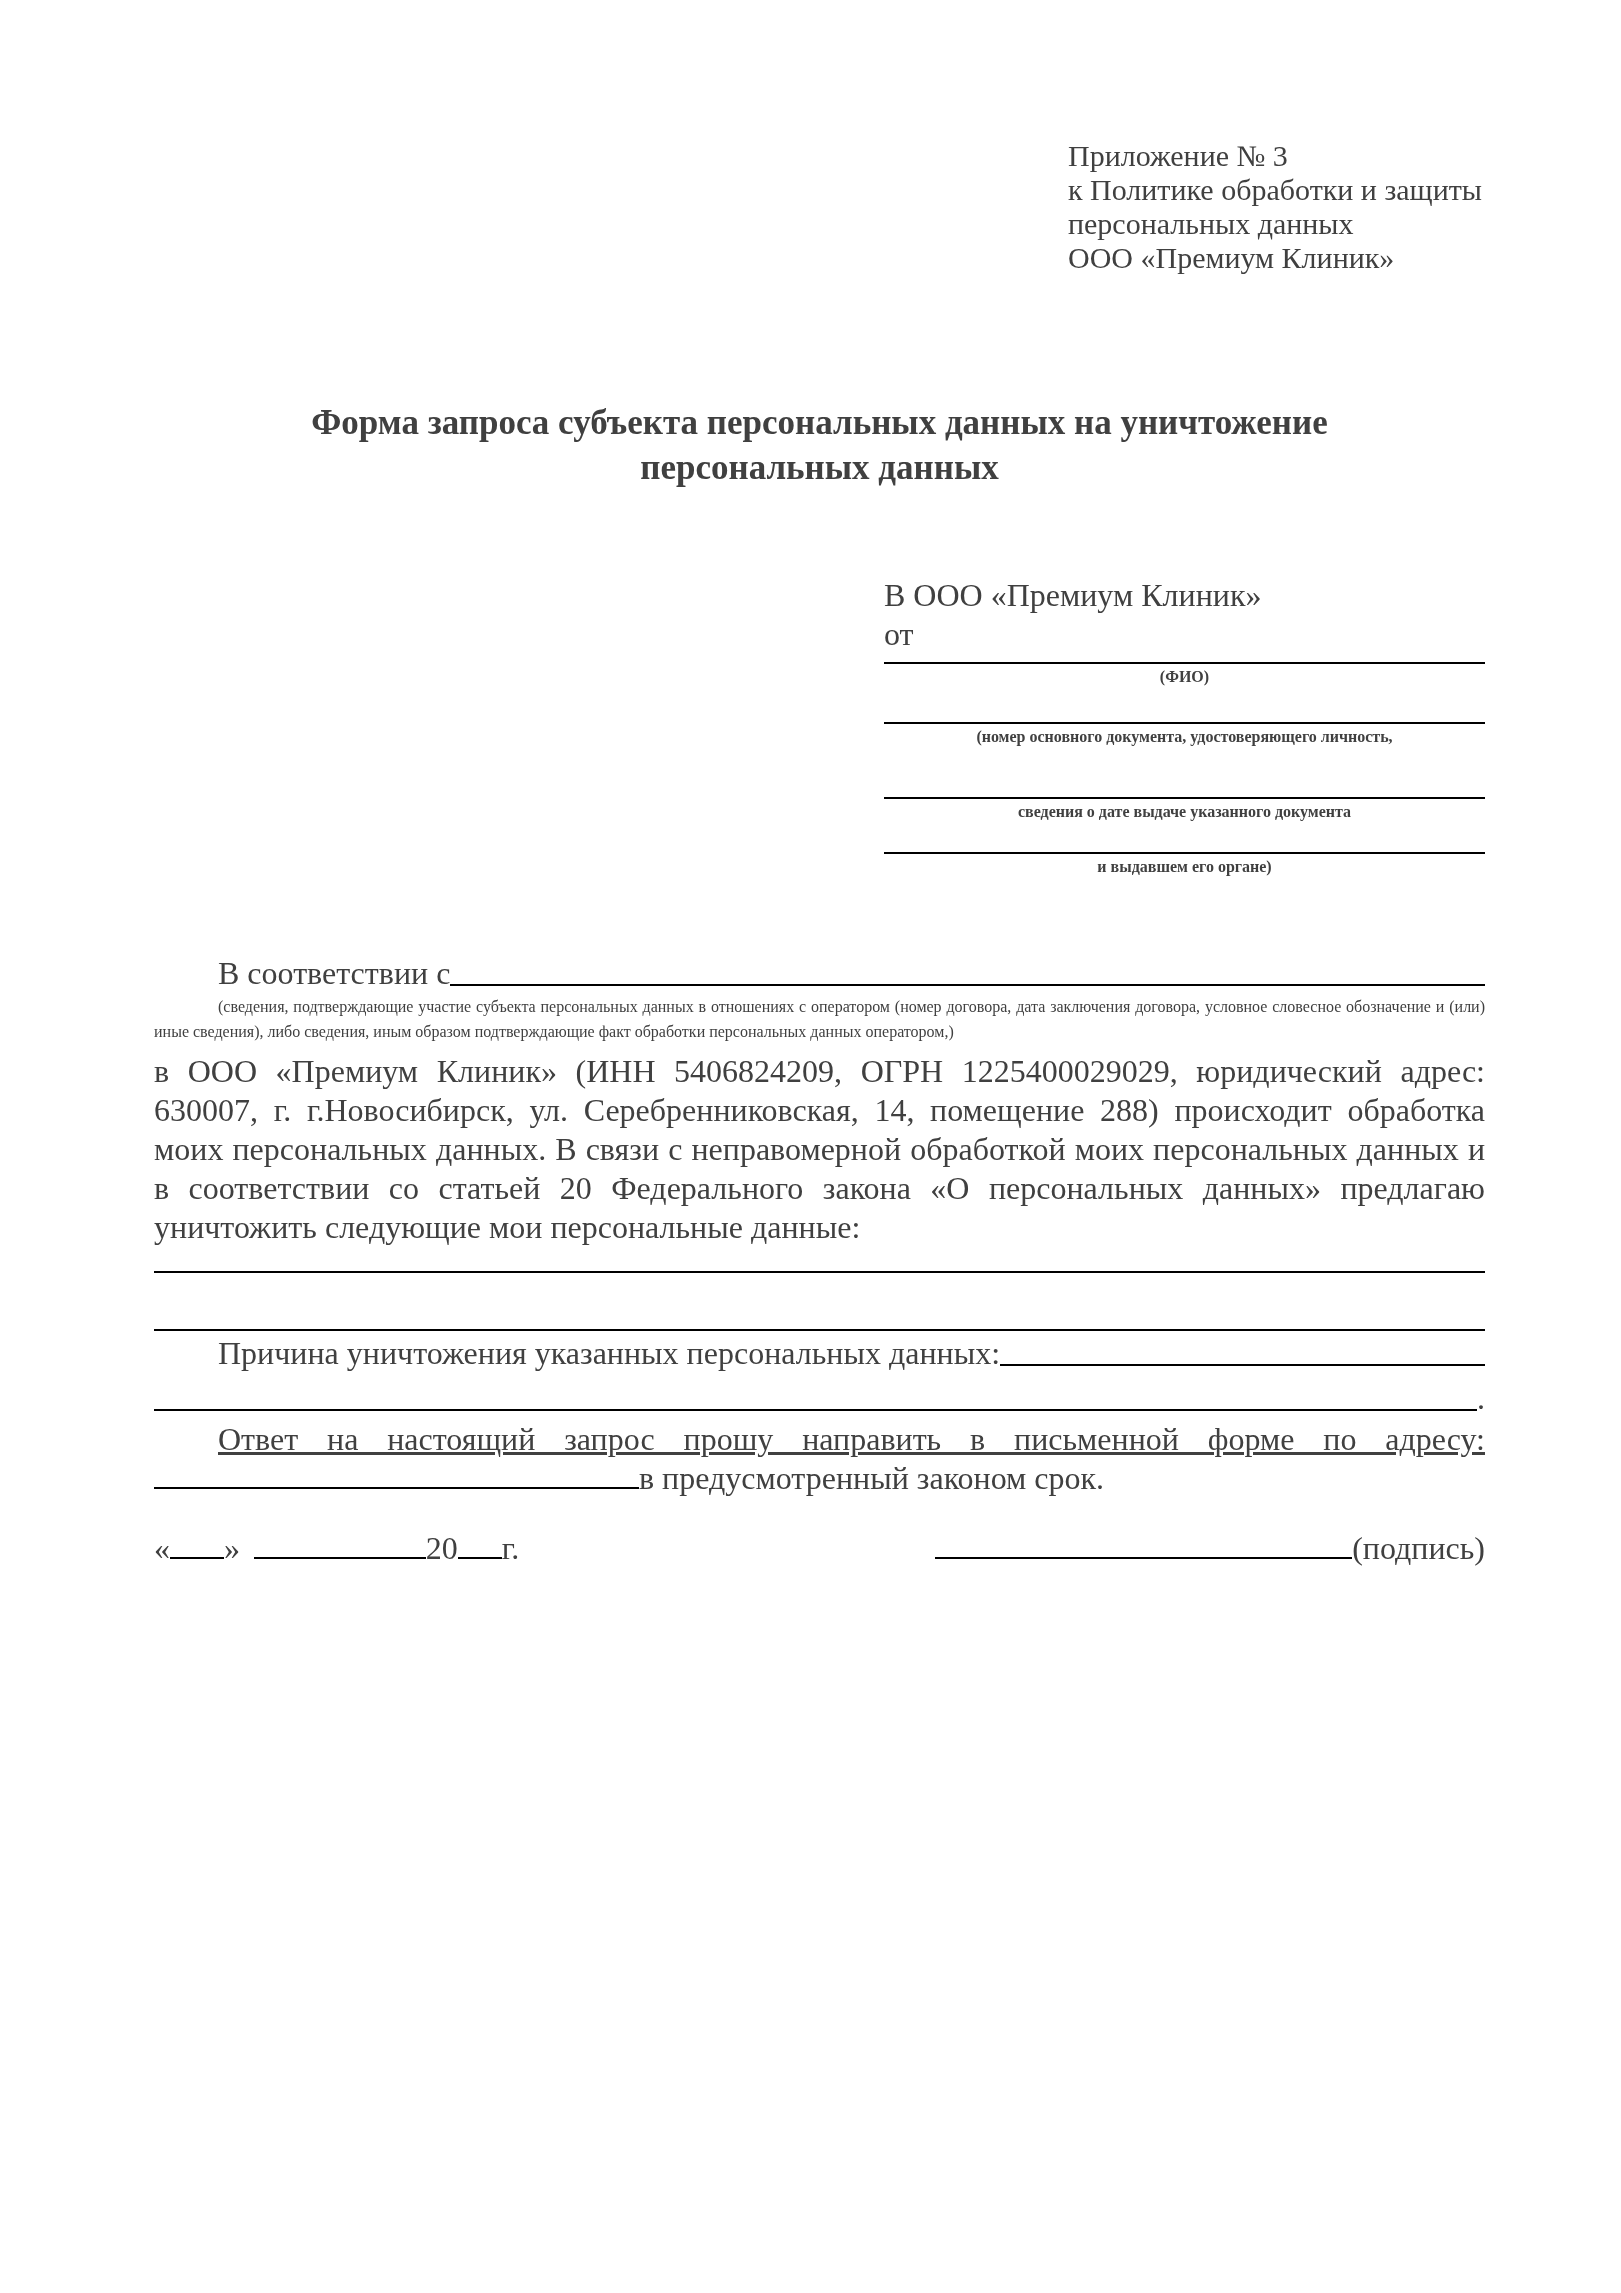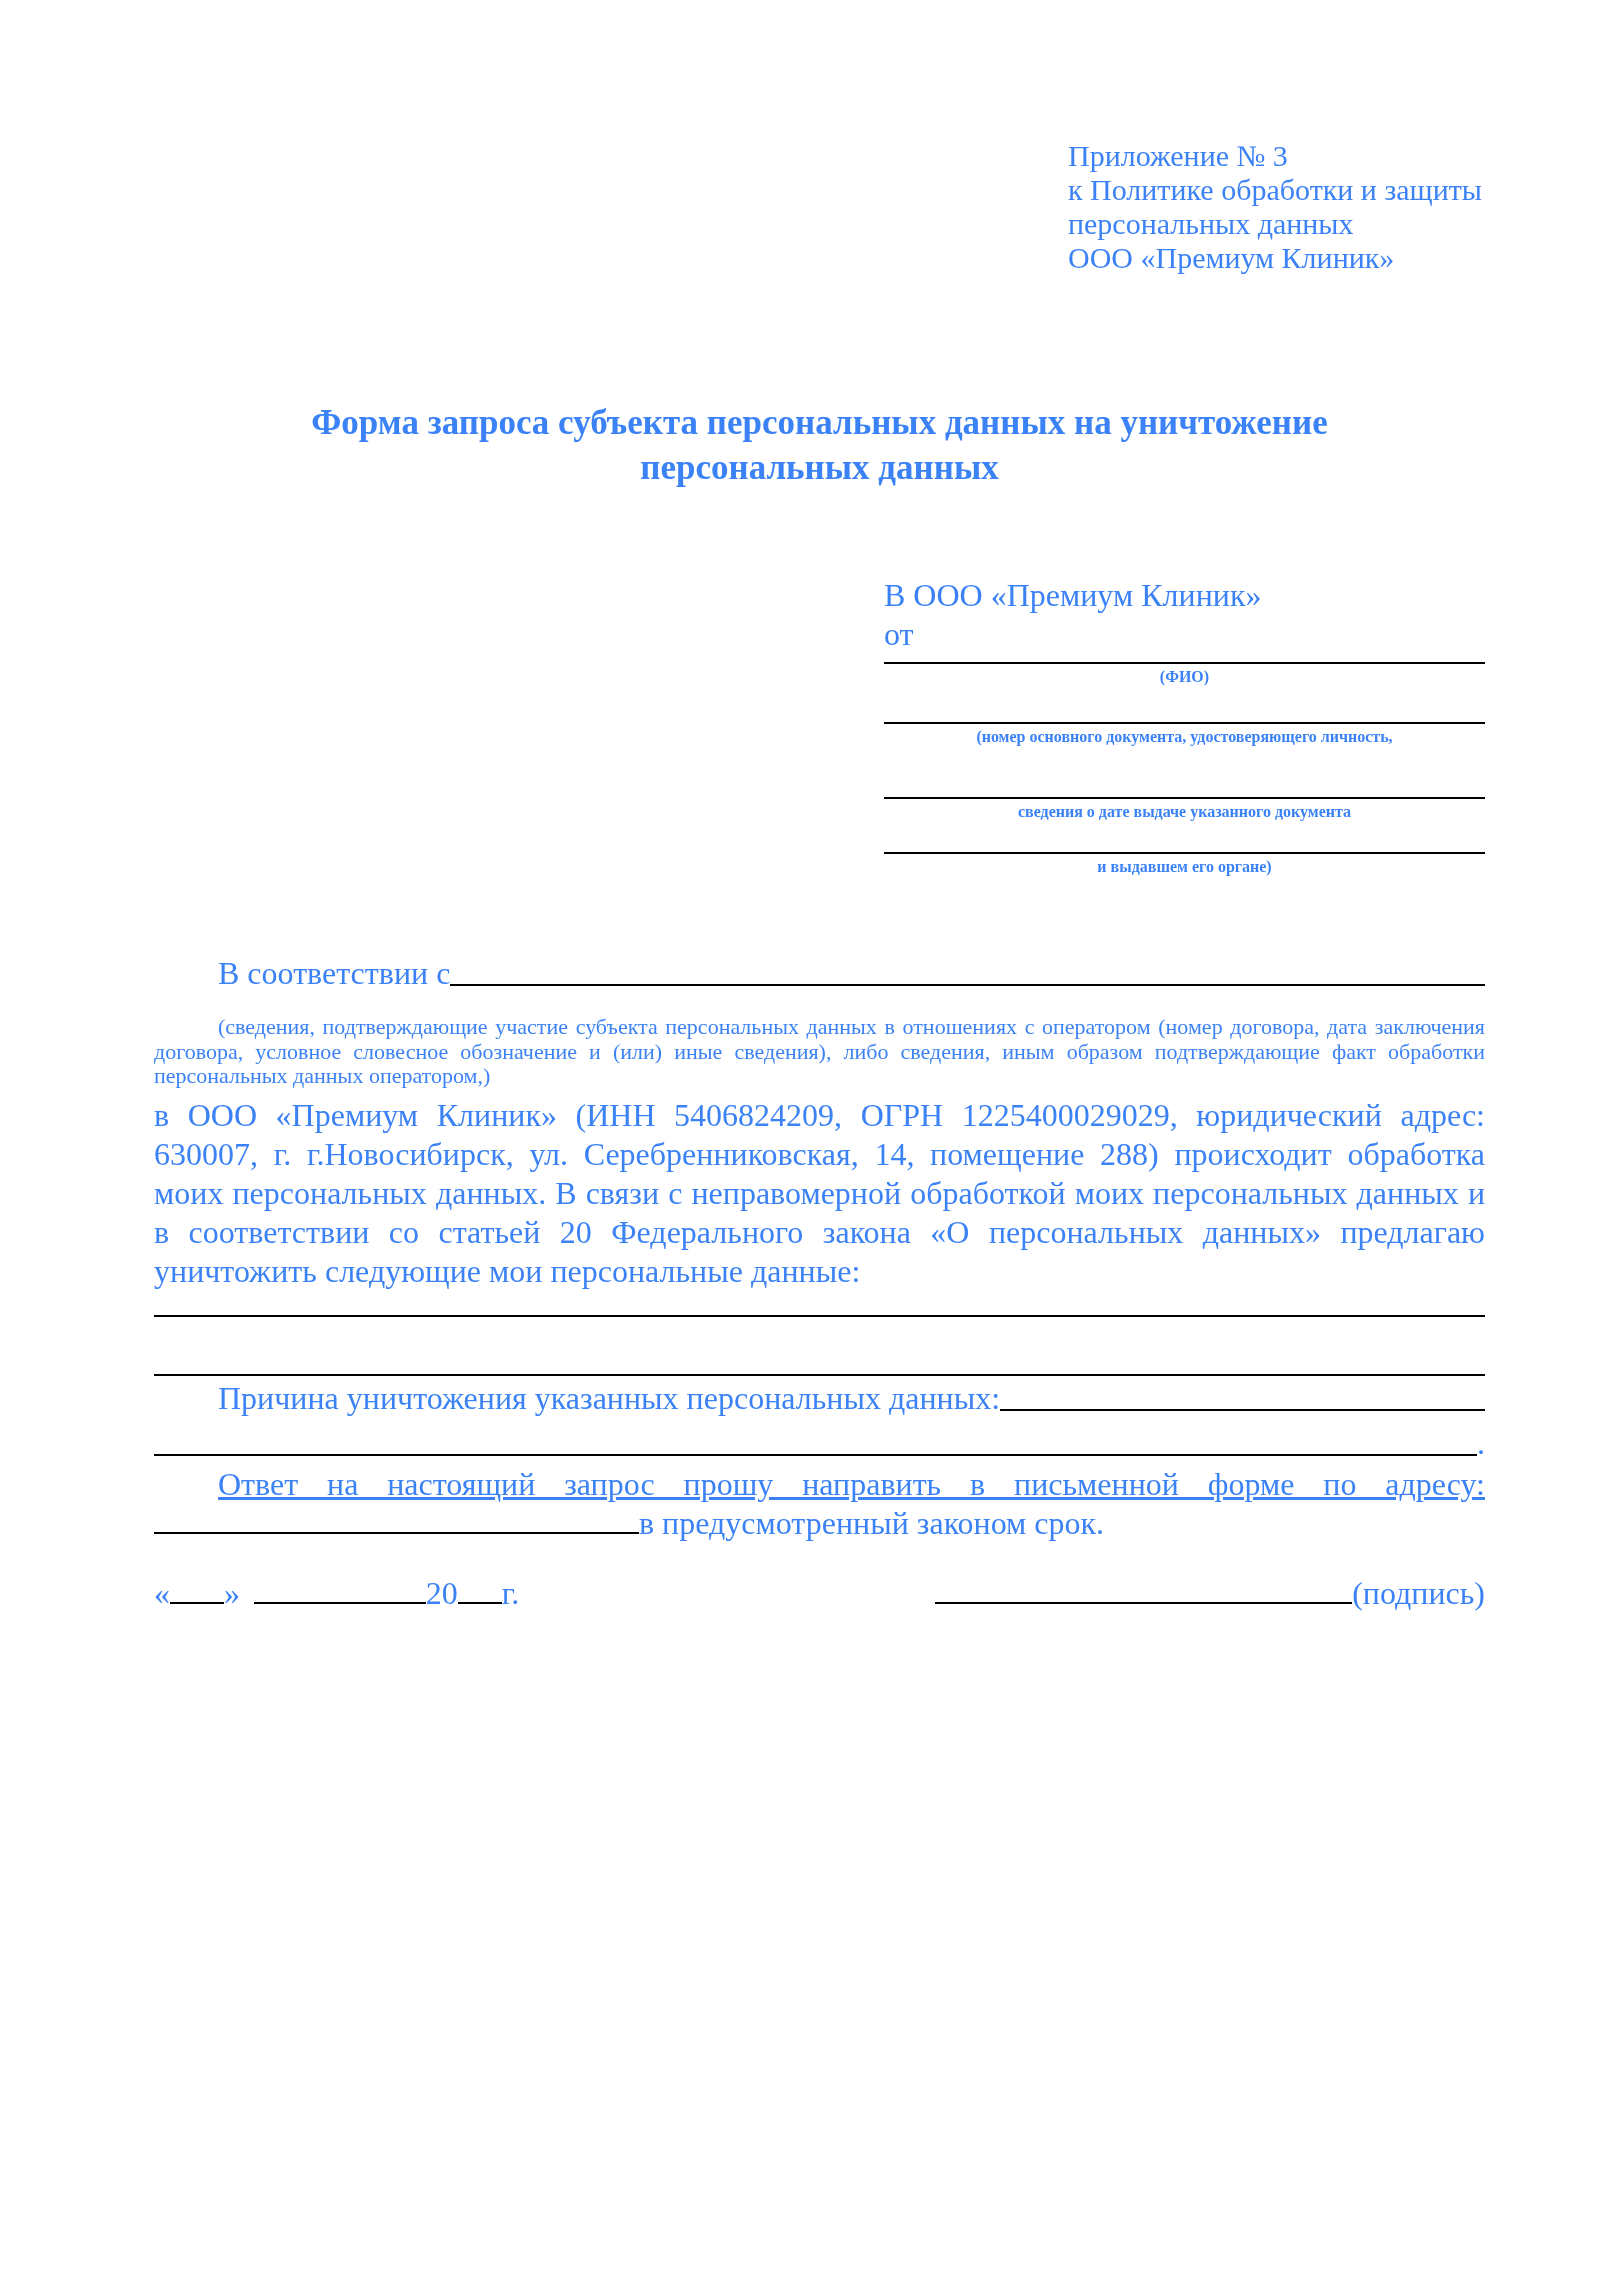--- a/index.html
+++ b/index.html
@@ -1,40 +1,40 @@
 <!DOCTYPE html>
 <html lang="ru"><head>
 <meta charset="utf-8">
 <style>
   html,body { margin:0; padding:0; background:#ffffff; }
   .page {
     position:relative;
     width:1621px; height:2294px;
     background:#ffffff;
-    color:#3b82f6;
+    color:#404040;
     font-family:"Liberation Serif","DejaVu Serif",serif;
     font-size:32px; line-height:39px;
     overflow:hidden;
   }
   .content { position:absolute; left:154px; top:0; width:1331px; }
 
   .appendix { margin-top:139px; margin-left:914px; font-size:30px; line-height:34px; white-space:nowrap; }
 
   .title { margin-top:125px; text-align:center; font-weight:bold; font-size:35px; line-height:45px; }
 
   .addressee { margin-top:86px; margin-left:730px; width:601px; }
   .field-line { border-bottom:2.9px solid #000; }
   .fl-1 { height:7.8px; } .fl-2 { height:33px; } .fl-3 { height:47px; } .fl-4 { height:27.4px; }
   .field-caption { font-size:16px; line-height:25.5px; text-align:center;font-weight:bold; }
 
   .accordance-row { display:flex; margin-top:75px; }
   .lead-indent { white-space:nowrap; padding-left:64px; }
   .fill { flex:1 1 auto; border-bottom:2.9px solid #000; margin-bottom:6.9px; }
 
-  .note { margin-top:22px; font-size:22px; line-height:24.5px; text-align:justify; text-indent:64px; }
+  .note { margin-top:2px; font-size:16px; line-height:24.5px; text-align:justify; text-indent:64px; }
 
   .main-paragraph { margin-top:7.8px; text-align:justify; }
 
   .blank-line { margin-top:2px; height:21.6px; border-bottom:2.9px solid #000; }
   .blank-line.second { margin-top:35px; }
 
   .reason-row { display:flex; margin-top:3px; }
   .line-period-row { display:flex; margin-top:5.9px; }
 
   .response { margin-top:2px; text-align:justify; text-align-last:justify; text-indent:64px;text-decoration:underline; }

